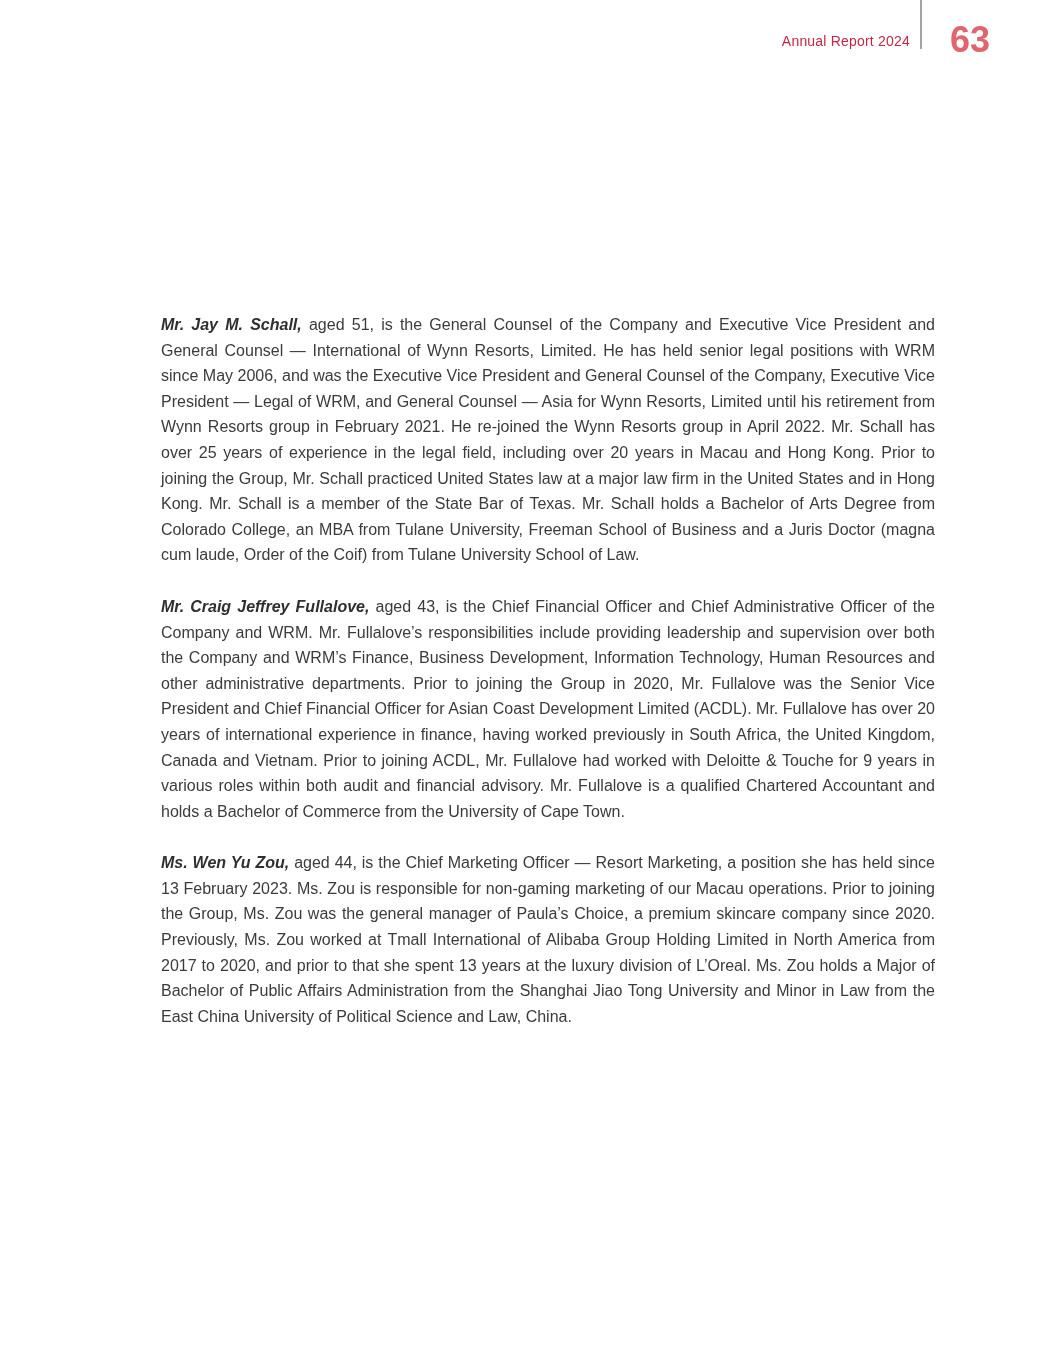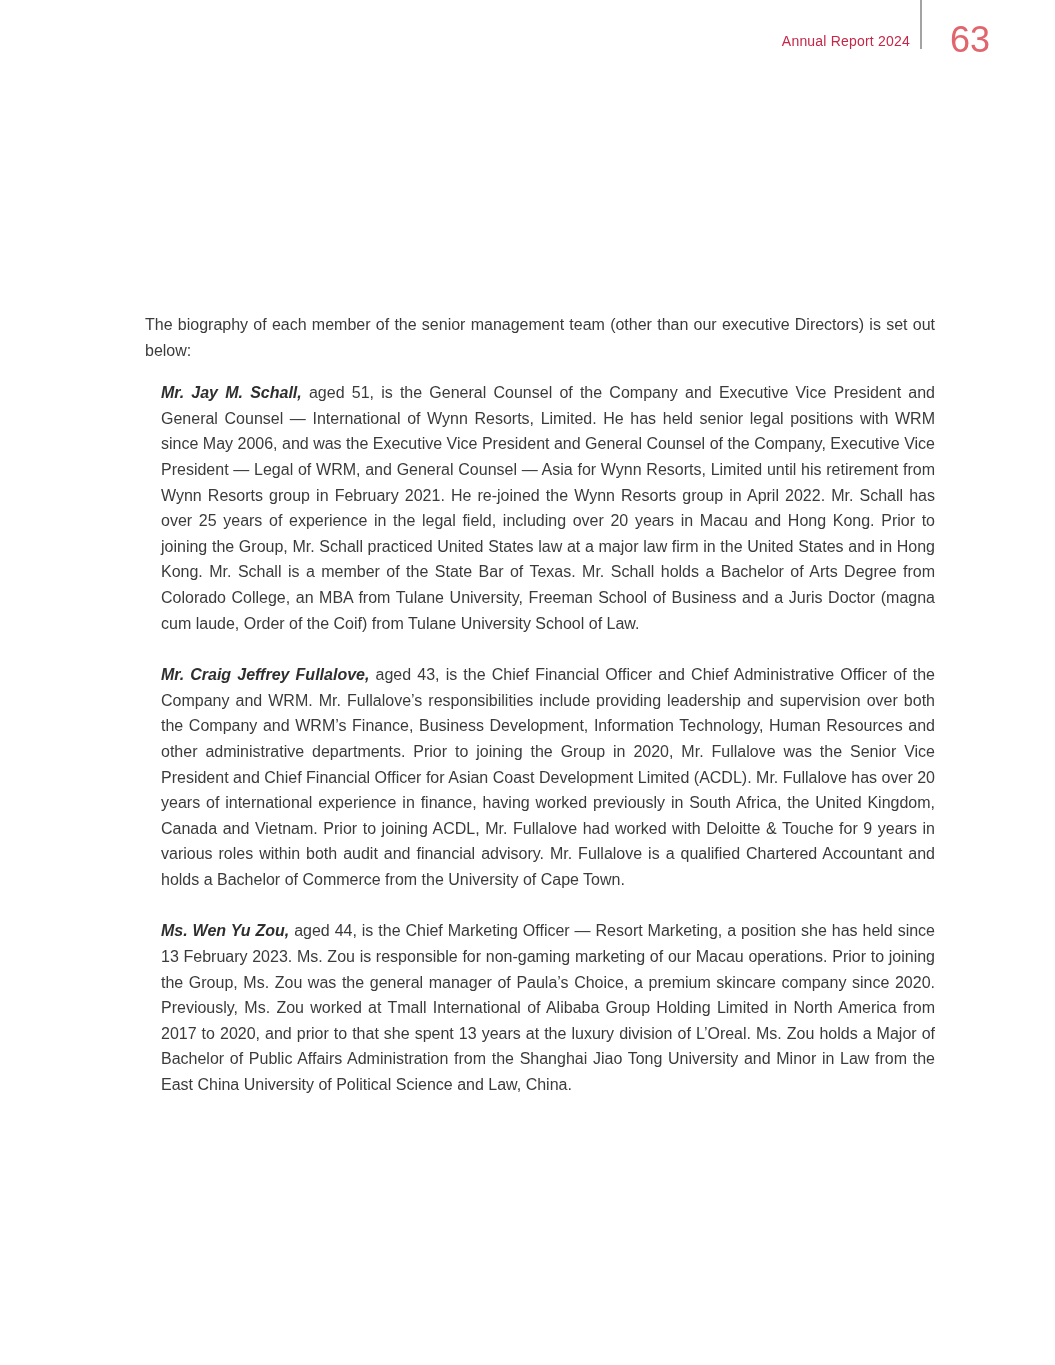--- a/index.html
+++ b/index.html
@@ -39,20 +39,21 @@
     height: 49px;
     background: #a3a3a3;
   }
   .page-number {
     position: absolute;
     top: 22px;
     right: 65px;
     font-size: 36px;
     line-height: 1;
     color: #e2646c;
+    font-weight: bold;
   }
   .doc-title {
     position: absolute;
     top: 162px;
     right: 120px;
     margin: 0;
     font-size: 28px;
     font-weight: 400;
     letter-spacing: 0.2px;
     color: #d81a44;
@@ -87,21 +88,20 @@
 
   <header class="page-header">
     <span class="report-label">Annual Report 2024</span>
     <span class="header-divider"></span>
     <span class="page-number">63</span>
   </header>
 
 
   <main class="content">
 
-    <p class="intro">The biography of each member of the senior management team (other than our executive Directors) is set out below:</p>
 
     <p class="bio"><span class="bio-name">Mr. Jay M. Schall,</span><span class="bio-text"> aged 51, is the General Counsel of the Company and Executive Vice President and General Counsel — International of Wynn Resorts, Limited. He has held senior legal positions with WRM since May 2006, and was the Executive Vice President and General Counsel of the Company, Executive Vice President — Legal of WRM, and General Counsel — Asia for Wynn Resorts, Limited until his retirement from Wynn Resorts group in February 2021. He re-joined the Wynn Resorts group in April 2022. Mr. Schall has over 25 years of experience in the legal field, including over 20 years in Macau and Hong Kong. Prior to joining the Group, Mr. Schall practiced United States law at a major law firm in the United States and in Hong Kong. Mr. Schall is a member of the State Bar of Texas. Mr. Schall holds a Bachelor of Arts Degree from Colorado College, an MBA from Tulane University, Freeman School of Business and a Juris Doctor (magna cum laude, Order of the Coif) from Tulane University School of Law.</span></p>
 
     <p class="bio"><span class="bio-name">Mr. Craig Jeffrey Fullalove,</span><span class="bio-text"> aged 43, is the Chief Financial Officer and Chief Administrative Officer of the Company and WRM. Mr. Fullalove’s responsibilities include providing leadership and supervision over both the Company and WRM’s Finance, Business Development, Information Technology, Human Resources and other administrative departments. Prior to joining the Group in 2020, Mr. Fullalove was the Senior Vice President and Chief Financial Officer for Asian Coast Development Limited (ACDL). Mr. Fullalove has over 20 years of international experience in finance, having worked previously in South Africa, the United Kingdom, Canada and Vietnam. Prior to joining ACDL, Mr. Fullalove had worked with Deloitte &amp; Touche for 9 years in various roles within both audit and financial advisory. Mr. Fullalove is a qualified Chartered Accountant and holds a Bachelor of Commerce from the University of Cape Town.</span></p>
 
     <p class="bio"><span class="bio-name">Ms. Wen Yu Zou,</span><span class="bio-text"> aged 44, is the Chief Marketing Officer — Resort Marketing, a position she has held since 13 February 2023. Ms. Zou is responsible for non-gaming marketing of our Macau operations. Prior to joining the Group, Ms. Zou was the general manager of Paula’s Choice, a premium skincare company since 2020. Previously, Ms. Zou worked at Tmall International of Alibaba Group Holding Limited in North America from 2017 to 2020, and prior to that she spent 13 years at the luxury division of L’Oreal. Ms. Zou holds a Major of Bachelor of Public Affairs Administration from the Shanghai Jiao Tong University and Minor in Law from the East China University of Political Science and Law, China.</span></p>
 
   </main>
 
 </div>

